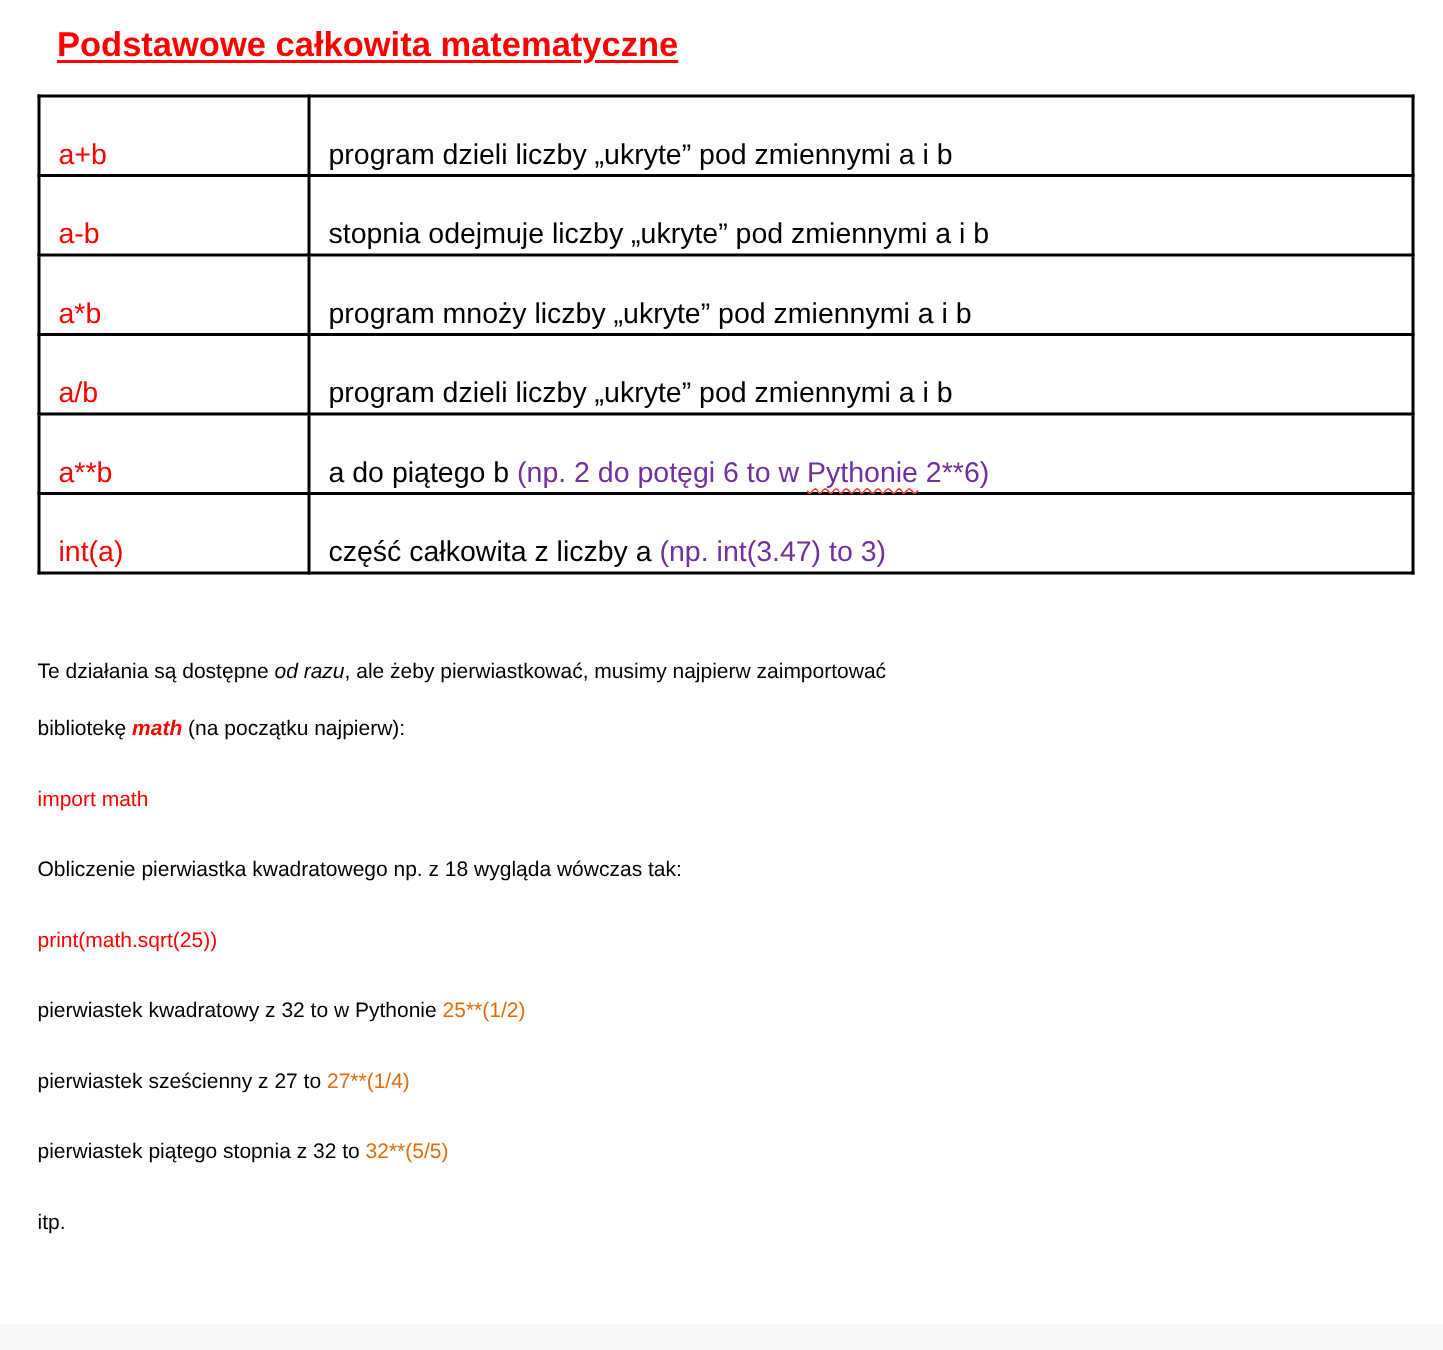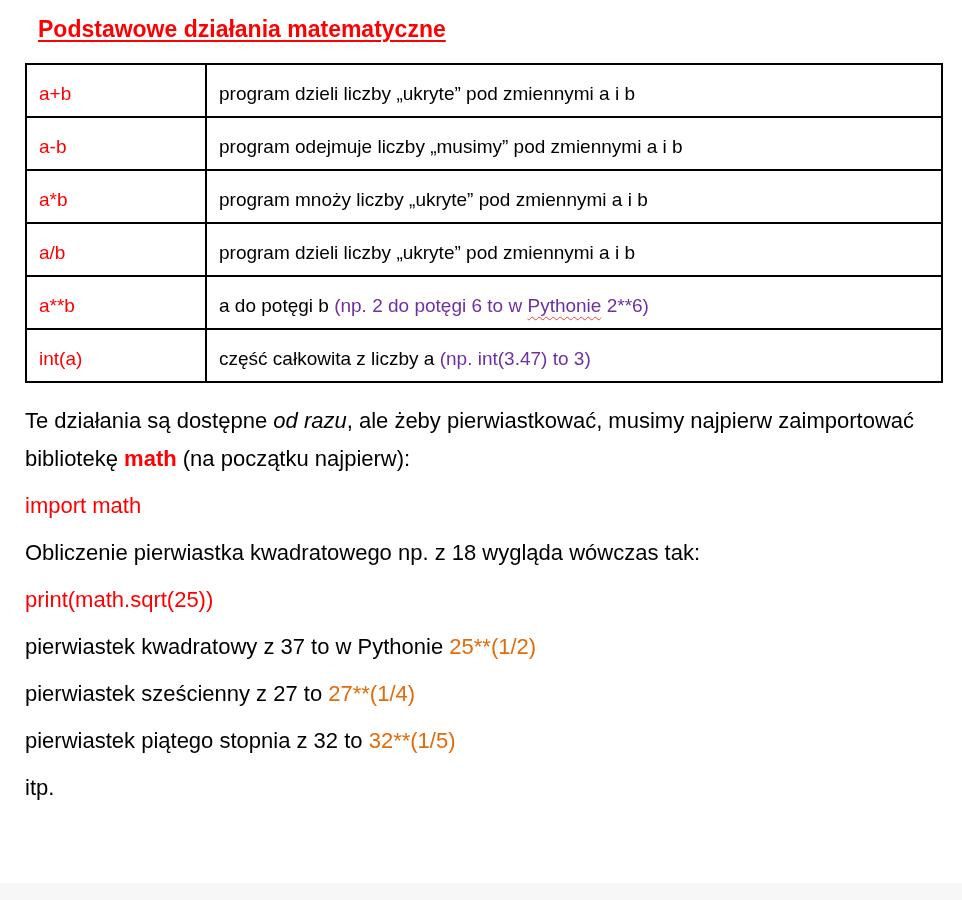--- a/index.html
+++ b/index.html
@@ -31,106 +31,106 @@
 
   .ops-table {
     border-collapse: collapse;
     table-layout: fixed;
     width: 918px;
     margin: 19px 0 0 25px;
   }
   .ops-table td {
     border: 2px solid #000000;
     vertical-align: top;
-    padding: 16px 12px 0 12px;
+    padding: 26px 12px 0 12px;
     font-size: 19px;
     height: 53px;
     line-height: 25px;
   }
   .op-cell { width: 180px; color: var(--red); }
   .desc-cell { color: #000000; }
 
   .purple { color: var(--purple); }
   .red { color: var(--red); }
   .orange { color: var(--orange); text-align: center; }
-  .bold { font-weight: bold; }
+  .bold { font-weight: bold; font-style: italic; }
 
   .spell-error {
     text-decoration: underline wavy #ff3d3d;
     text-decoration-thickness: 1px;
     text-underline-offset: 4px;
     text-decoration-skip-ink: none;
   }
 
   .content {
-    margin: 19px 19px 0 25px;
-    font-size: 22px;
+    margin: 45px 19px 0 25px;
+    font-size: 14px;
     line-height: 38px;
   }
   .content p { margin: 0 0 9px 0; }
   .code-line { color: var(--red); font-weight: normal; }
 
   .bottom-strip {
     position: absolute;
     left: 0; right: 0; bottom: 0;
     height: 17px;
     background: #f7f7f7;
   }
 </style>
 </head>
 <body>
 
 <div class="page">
 
-  <h1 class="title">Podstawowe działania matematyczne</h1>
+  <h1 class="title">Podstawowe całkowita matematyczne</h1>
 
   <table class="ops-table">
     <tbody>
       <tr>
         <td class="op-cell"><span>a+b</span></td>
         <td class="desc-cell"><span>program dzieli liczby „ukryte” pod zmiennymi a i b</span></td>
       </tr>
       <tr>
         <td class="op-cell"><span>a-b</span></td>
-        <td class="desc-cell"><span>program odejmuje liczby „musimy” pod zmiennymi a i b</span></td>
+        <td class="desc-cell"><span>stopnia odejmuje liczby „ukryte” pod zmiennymi a i b</span></td>
       </tr>
       <tr>
         <td class="op-cell"><span>a*b</span></td>
         <td class="desc-cell"><span>program mnoży liczby „ukryte” pod zmiennymi a i b</span></td>
       </tr>
       <tr>
         <td class="op-cell"><span>a/b</span></td>
         <td class="desc-cell"><span>program dzieli liczby „ukryte” pod zmiennymi a i b</span></td>
       </tr>
       <tr>
         <td class="op-cell"><span>a**b</span></td>
-        <td class="desc-cell"><span>a do potęgi b </span><span class="purple">(np. 2 do potęgi 6 to w </span><span class="purple spell-error">Pythonie</span><span class="purple"> 2**6)</span></td>
+        <td class="desc-cell"><span>a do piątego b </span><span class="purple">(np. 2 do potęgi 6 to w </span><span class="purple spell-error">Pythonie</span><span class="purple"> 2**6)</span></td>
       </tr>
       <tr>
         <td class="op-cell"><span>int(a)</span></td>
         <td class="desc-cell"><span>część całkowita z liczby a </span><span class="purple">(np. int(3.47) to 3)</span></td>
       </tr>
     </tbody>
   </table>
 
   <div class="content">
 
     <p><span>Te działania są dostępne </span><i>od razu</i><span>, ale żeby pierwiastkować, musimy najpierw zaimportować</span><br><span>bibliotekę </span><span class="red bold">math</span><span> (na początku najpierw):</span></p>
 
     <p class="code-line">import math</p>
 
     <p>Obliczenie pierwiastka kwadratowego np. z 18 wygląda wówczas tak:</p>
 
     <p class="code-line">print(math.sqrt(25))</p>
 
 
-    <p><span>pierwiastek kwadratowy z 37 to w Pythonie </span><span class="orange">25**(1/2)</span></p>
+    <p><span>pierwiastek kwadratowy z 32 to w Pythonie </span><span class="orange">25**(1/2)</span></p>
 
     <p><span>pierwiastek sześcienny z 27 to </span><span class="orange">27**(1/4)</span></p>
 
-    <p><span>pierwiastek piątego stopnia z 32 to </span><span class="orange">32**(1/5)</span></p>
+    <p><span>pierwiastek piątego stopnia z 32 to </span><span class="orange">32**(5/5)</span></p>
 
     <p>itp.</p>
 
   </div>
 
   <div class="bottom-strip"></div>
 </div>
 
 </body></html>

